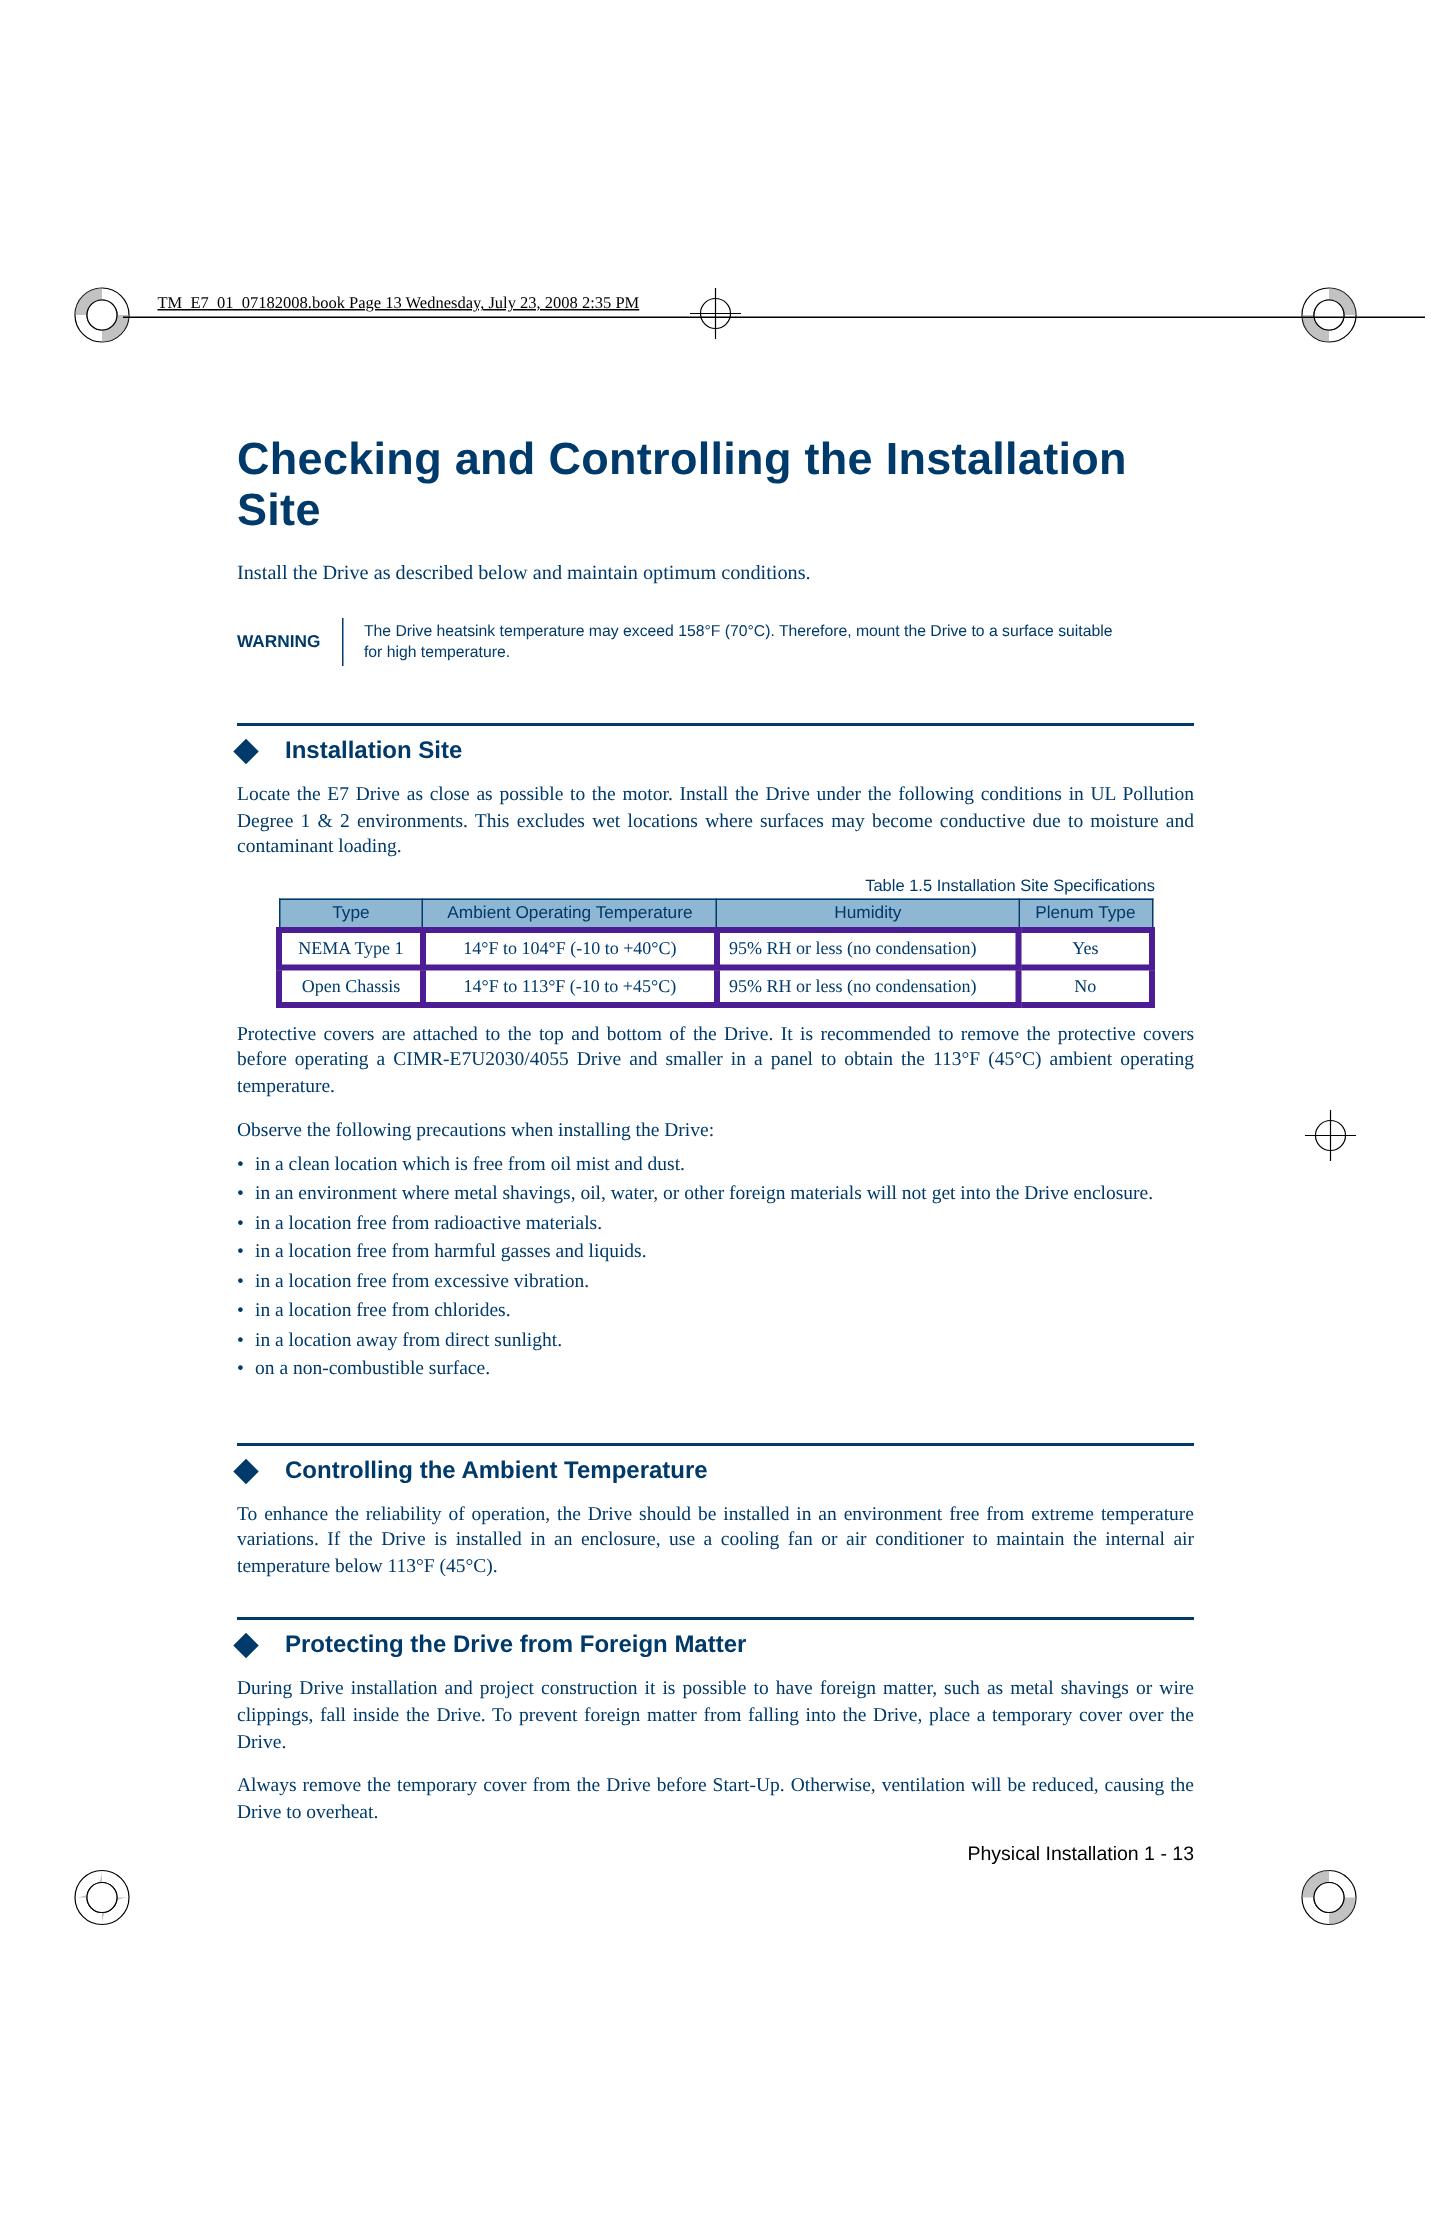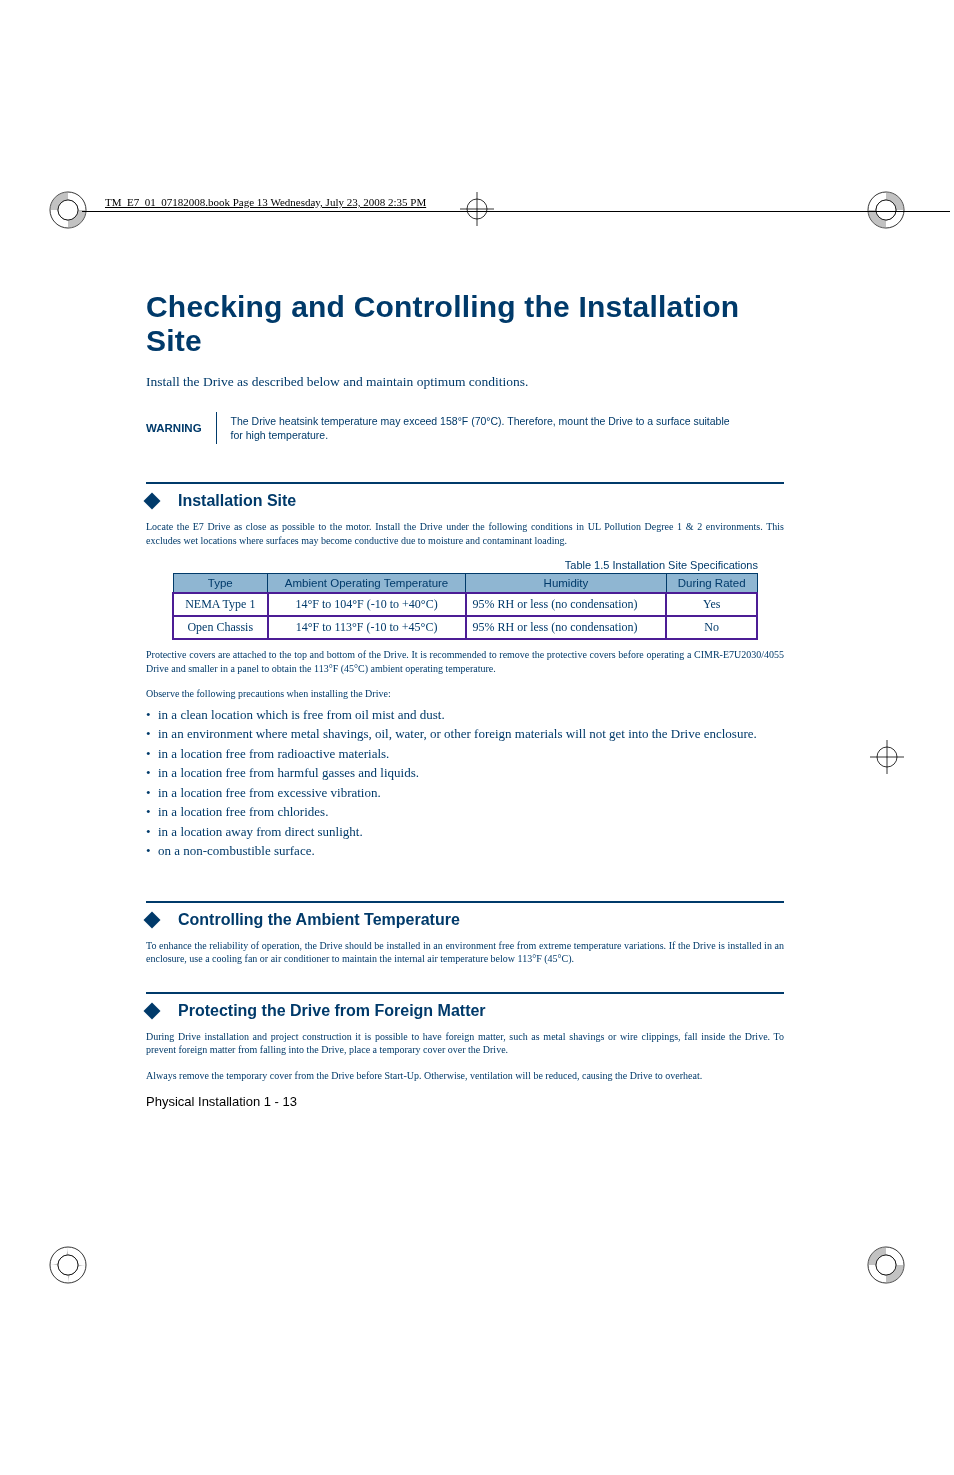--- a/index.html
+++ b/index.html
@@ -43,21 +43,21 @@
     position: absolute;
     top: 196px;
     left: 105px;
     font-family: "Times New Roman", Times, serif;
     font-size: 11px;
     text-decoration: underline;
   }
   .page {
     position: absolute;
     top: 290px;
-    left: 146px;
+    left: 158px;
     width: 638px;
   }
   h1.title {
     font-family: Helvetica, Arial, sans-serif;
     font-weight: 700;
     font-size: 30px;
     color: #003a6a;
     margin: 0 0 16px 0;
     letter-spacing: 0.2px;
   }
@@ -107,21 +107,21 @@
   }
   .diamond {
     width: 12px;
     height: 12px;
     background: #003a6a;
     transform: rotate(45deg);
     display: inline-block;
     flex-shrink: 0;
   }
   p.body {
-    font-size: 10px;
+    font-size: 13px;
     color: #003a6a;
     line-height: 1.35;
     margin: 0 0 12px 0;
     text-align: justify;
   }
   .table-wrap {
     margin: 6px 26px 8px 26px;
   }
   .table-caption {
     font-family: Helvetica, Arial, sans-serif;
@@ -141,21 +141,21 @@
     color: #003a6a;
     font-family: Helvetica, Arial, sans-serif;
     font-weight: 400;
     font-size: 11.5px;
     padding: 3px 6px;
     border: 1px solid #003a6a;
     text-align: center;
   }
   table.spec td {
     color: #003a6a;
-    border: 2px solid #4c1d95;
+    border: 4px solid #4c1d95;
     padding: 3px 6px;
     text-align: center;
     font-size: 12px;
   }
   ul.bullets {
     list-style: none;
     padding: 0;
     margin: 0 0 40px 0;
   }
   ul.bullets li {
@@ -168,21 +168,21 @@
   ul.bullets li::before {
     content: "•";
     position: absolute;
     left: 0;
     top: 0;
     color: #003a6a;
   }
   .footer {
     font-family: Helvetica, Arial, sans-serif;
     font-size: 13px;
-    text-align: left;
+    text-align: right;
     color: #000;
   }
 </style>
 </head>
 <body>
 
 <div class="reg-mark reg-tl">
   <svg viewBox="0 0 40 40">
       <circle cx="20" cy="20" r="18" fill="none" stroke="#000" stroke-width="0.8"></circle>
       <circle cx="20" cy="20" r="10" fill="none" stroke="#000" stroke-width="0.8"></circle>
@@ -256,21 +256,21 @@
   <p class="body">Locate the E7 Drive as close as possible to the motor. Install the Drive under the following conditions in UL Pollution Degree 1 &amp; 2 environments. This excludes wet locations where surfaces may become conductive due to moisture and contaminant loading.</p>
 
   <div class="table-wrap">
     <div class="table-caption">Table 1.5  Installation Site Specifications</div>
     <table class="spec">
       <thead>
         <tr>
           <th>Type</th>
           <th>Ambient Operating Temperature</th>
           <th>Humidity</th>
-          <th>During Rated</th>
+          <th>Plenum Type</th>
         </tr>
       </thead>
       <tbody>
         <tr>
           <td>NEMA Type 1</td>
           <td>14°F to 104°F (-10 to +40°C)</td>
           <td style="text-align:left;">95% RH or less (no condensation)</td>
           <td>Yes</td>
         </tr>
         <tr>

